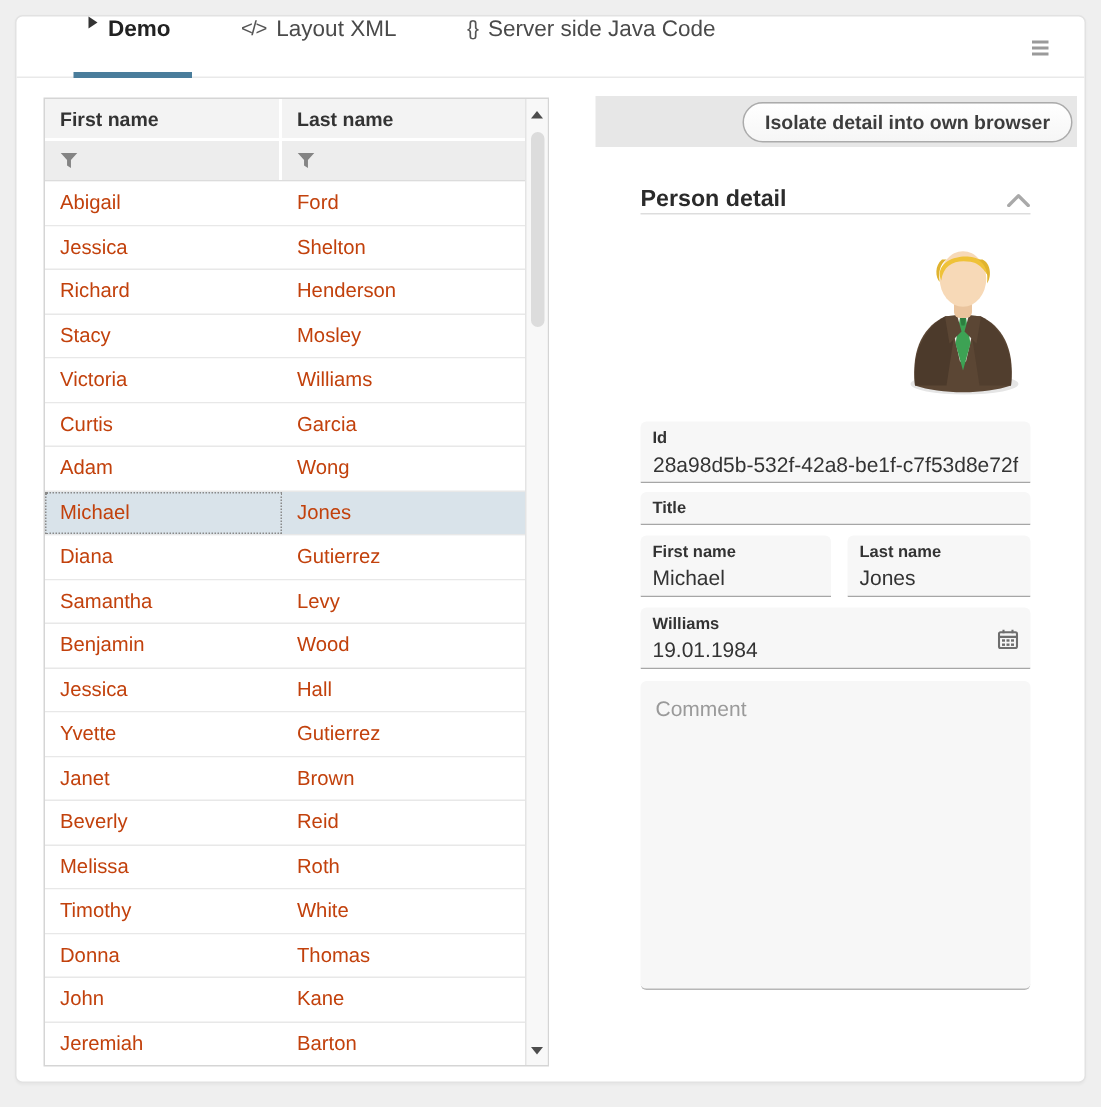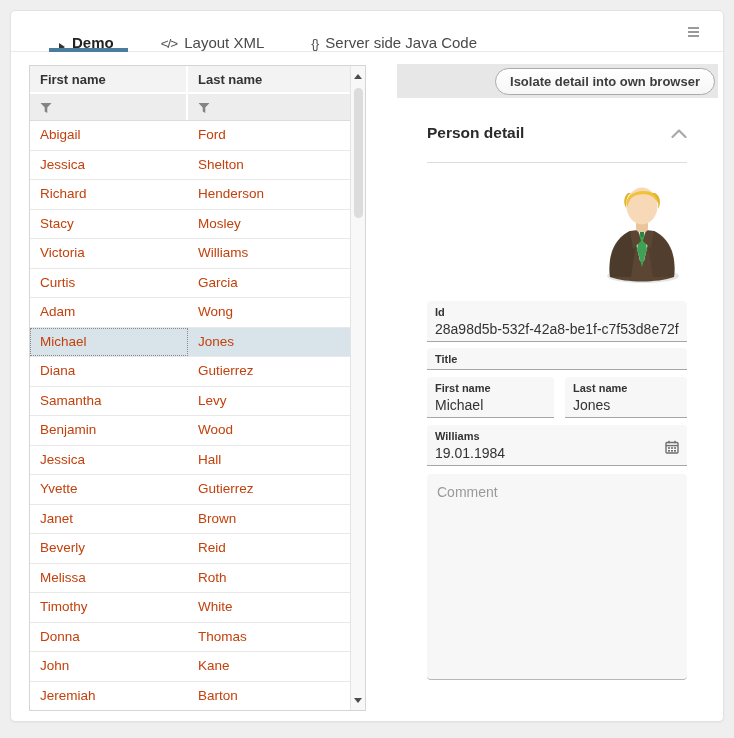--- a/index.html
+++ b/index.html
@@ -1,21 +1,21 @@
 <!DOCTYPE html>
 <html><head>
 <meta charset="utf-8">
 <style>
   * { margin:0; padding:0; box-sizing:border-box; }
   html,body { width:734px; height:738px; background:#efefef; font-family:"Liberation Sans", sans-serif; overflow:hidden; }
   .card { position:absolute; left:10px; top:10px; width:714px; height:712px; background:#fff; border:1px solid #e2e2e2; border-radius:5px; box-shadow:0 1px 2px rgba(0,0,0,.04); }
 
   
   .tabbar { position:absolute; left:0; top:0; width:100%; height:41px; border-bottom:1px solid #e9e9e9; display:flex; align-items:stretch; }
-  .tab { display:flex; align-items:flex-end; gap:7px; margin-left:33px; padding:13px 14px 0 0; cursor:pointer; font-size:15px; color:#4a4a4a; position:relative; }
+  .tab { display:flex; align-items:flex-start; gap:7px; margin-left:33px; padding:0 14px 0 0; cursor:pointer; font-size:15px; color:#4a4a4a; position:relative; }
   .tab:first-child { margin-left:48px; }
   .tab.active { font-weight:bold; color:#222; }
   .tab.active::after { content:""; position:absolute; left:-10px; right:0; bottom:-1px; height:4px; background:#4a7d9b; }
   .caret-right { width:0; height:0; border-left:6px solid #333; border-top:4px solid transparent; border-bottom:4px solid transparent; }
   .tab-glyph { color:#555; font-size:13.5px; font-weight:normal; letter-spacing:-1px; }
   .burger { position:absolute; right:24px; top:20px; width:11px; height:2px; background:#9a9a9a; box-shadow:0 -4px 0 #9a9a9a, 0 4px 0 #9a9a9a; cursor:pointer; }
 
   
   .grid { position:absolute; left:18px; top:54px; width:337px; height:646px; border:1px solid #d5d5d5; display:flex; background:#fff; }
   .grid-main { flex:1; display:flex; flex-direction:column; overflow:hidden; }
@@ -41,21 +41,21 @@
   .sb-up { top:2px; } .sb-down { bottom:2px; }
   .tri-up { width:0; height:0; border-left:4px solid transparent; border-right:4px solid transparent; border-bottom:5px solid #4d4d4d; }
   .tri-down { width:0; height:0; border-left:4px solid transparent; border-right:4px solid transparent; border-top:5px solid #4d4d4d; }
   .sb-thumb { position:absolute; left:3px; top:22px; width:9px; height:130px; background:#dcdcdc; border-radius:5px; cursor:pointer; }
 
   
   .rpanel { position:absolute; left:386px; top:53px; width:321px; }
   .r-toolbar { height:34px; background:#e7e7e7; position:relative; }
   .iso-btn { position:absolute; right:3px; top:4px; height:27px; padding:0 14px; border:1px solid #ababab; border-radius:14px; background:linear-gradient(#ffffff,#f6f6f6); font-family:inherit; font-size:13px; font-weight:bold; color:#3d3d3d; cursor:pointer; }
   .r-content { margin:0 31px 0 30px; }
-  .d-head { margin-top:26px; display:flex; align-items:center; justify-content:space-between; padding-bottom:20px; border-bottom:1px solid #ddd; }
+  .d-head { margin-top:26px; display:flex; align-items:center; justify-content:space-between; padding-bottom:0; border-bottom:1px solid #ddd; }
   .d-title { font-size:15.5px; font-weight:bold; color:#2b2b2b; }
   .collapse { cursor:pointer; display:flex; }
   .avatar-wrap { margin-top:16px; display:flex; justify-content:flex-end; }
 
   .fields { margin-top:17px; display:flex; flex-direction:column; }
   .field { background:#f7f7f7; border-bottom:1px solid #a6a6a6; border-radius:4px 4px 0 0; padding:5px 8px 3px; position:relative; }
   .field + .field, .fname-row { margin-top:6px; }
   .field-label { display:block; font-size:11px; font-weight:bold; color:#333; line-height:13px; }
   .field input { display:block; width:100%; border:none; background:transparent; outline:none; font-family:inherit; font-size:14px; color:#333; height:19px; padding:0; }
   .fname-row { display:flex; gap:11px; margin-top:7px; }

